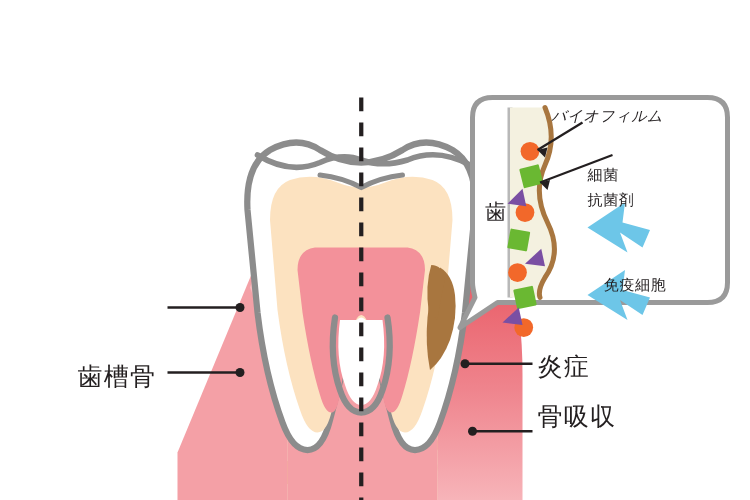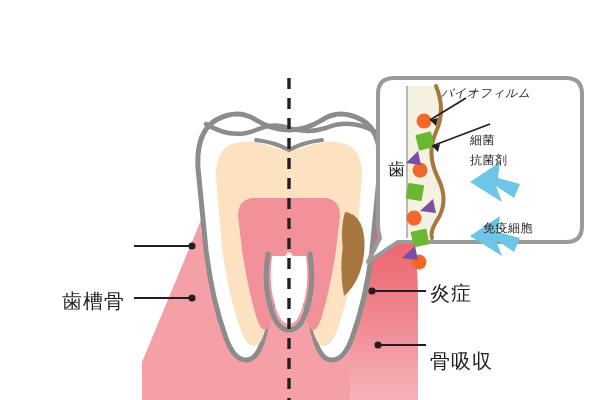--- a/index.html
+++ b/index.html
@@ -19,21 +19,21 @@
   #badge-healthy{left:88px;top:22px;width:159px;height:38px;background:#2AA9DE;font-size:23px;}
   #badge-disease{left:355px;top:22px;width:136px;height:38px;background:#C8202F;font-size:23px;}
 
   .lbl{
     position:absolute;color:#231f20;white-space:nowrap;
     font-size:20px;letter-spacing:1px;
   }
   #lbl-gum{left:80px;top:236px;}
   #lbl-bone{left:62px;top:288px;}
   #lbl-inflam{left:430px;top:280px;}
-  #lbl-resorb{left:430px;top:348px;}
+  #lbl-resorb{left:430px;top:320px;}
 
   .clbl{
     position:absolute;color:#231f20;white-space:nowrap;
     font-size:12px;letter-spacing:0.5px;
   }
   #clbl-biofilm{left:441px;top:85px;font-style:italic;}
   #clbl-bacteria{left:470px;top:112px;margin-top:20px;}
   #clbl-agent{left:470px;top:152px;}
   #clbl-immune{left:483px;top:196px;margin-top:24px;}
   #clbl-tooth{left:388px;top:158px;font-size:17px;}

